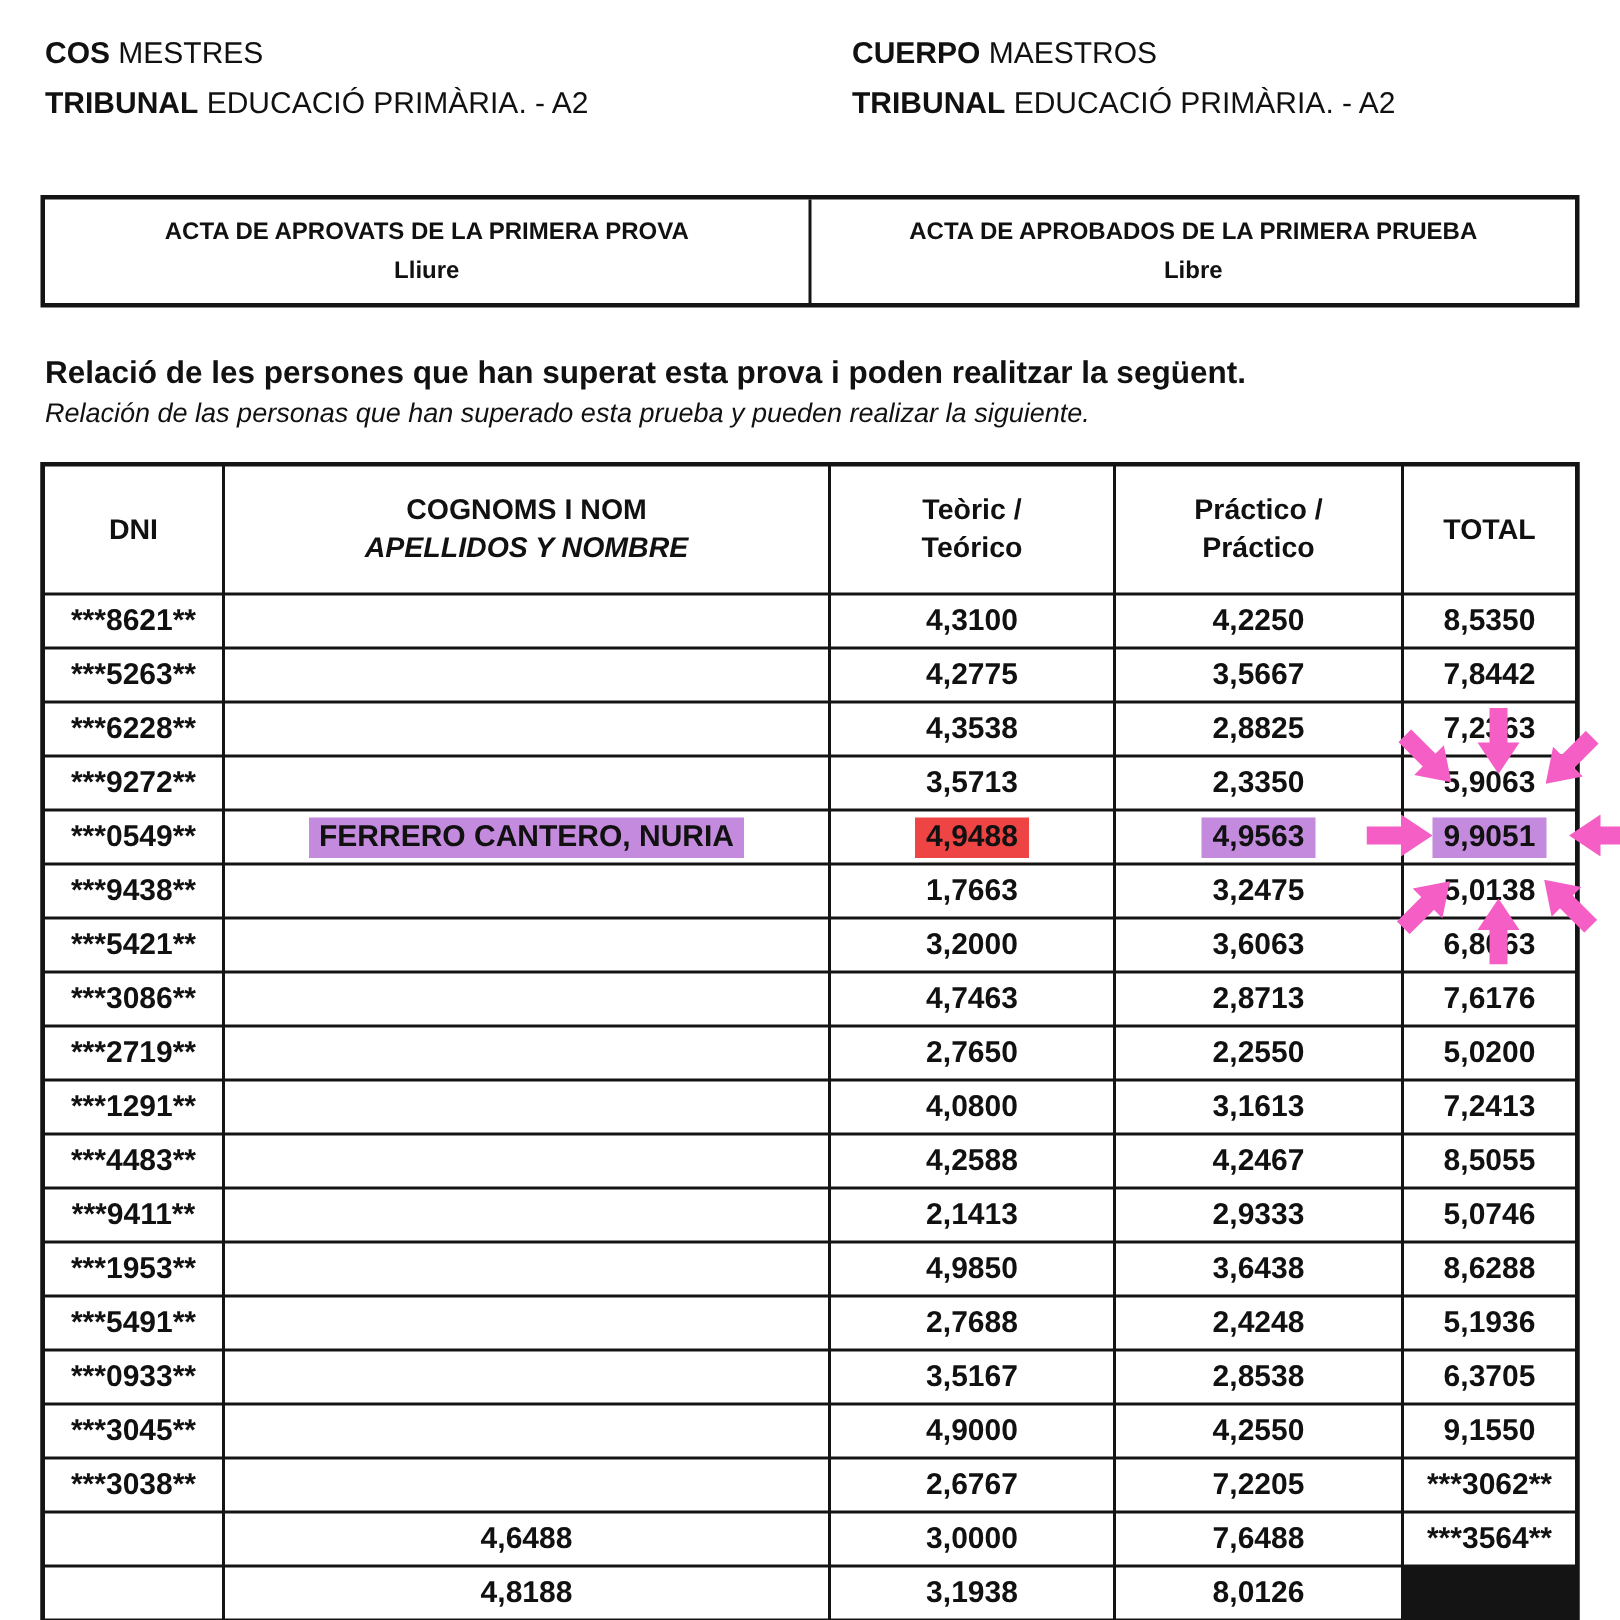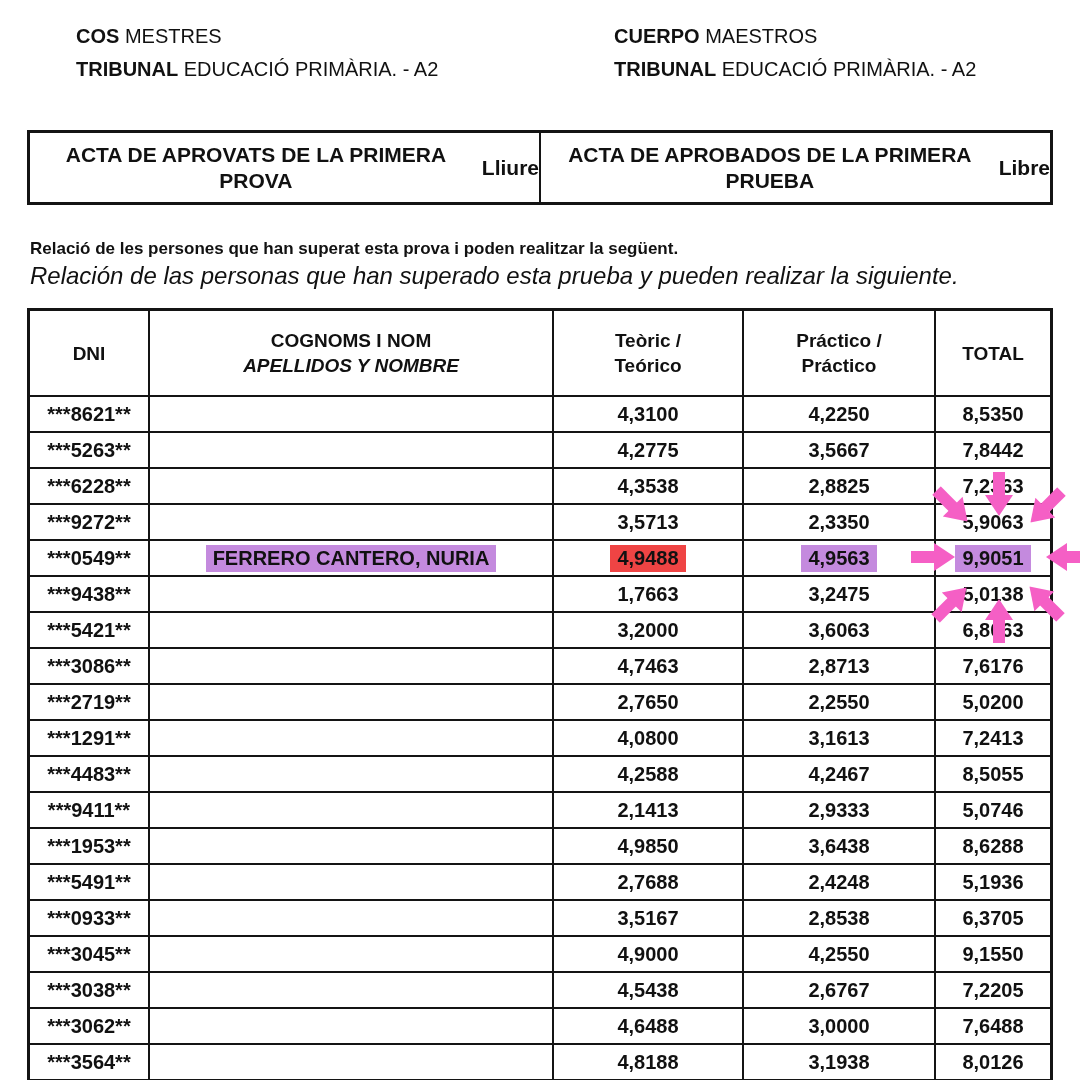--- a/index.html
+++ b/index.html
@@ -11,49 +11,48 @@
     overflow: hidden;
     font-family: "Liberation Sans", "DejaVu Sans", sans-serif;
     color: #111;
   }
 
   
   .letterhead {
     position: absolute;
     top: 24px; left: 30px; right: 20px;
     display: flex;
-    margin-left: 46px;
   }
   .lh-col { width: 538px; flex: 0 0 538px; }
   .lh-line { font-size: 20px; line-height: 24px; margin-bottom: 9px; white-space: nowrap; }
   .lh-line .b { font-weight: 700; }
   .lh-line .r { font-weight: 500; }
 
   
   .acta-box {
     position: absolute;
     left: 27px; top: 130px;
     width: 1026px; height: 75px;
     border: 3px solid #141414;
     box-sizing: border-box;
     display: flex;
   }
   .acta-cell {
     flex: 1 1 0;
-    display: flex; flex-direction: row;
+    display: flex; flex-direction: column;
     align-items: center; justify-content: center;
-    font-weight: 700; font-size: 21px; line-height: 26px;
+    font-weight: 700; font-size: 16px; line-height: 26px;
     text-align: center;
   }
   .acta-cell.cat { border-right: 2px solid #141414; }
 
   
   .intro { position: absolute; left: 30px; top: 235px; }
-  .intro-cat { font-size: 17px; font-weight: 700; line-height: 27px; }
-  .intro-esp { font-size: 24px; font-style: italic; font-weight: 400; line-height: 27px; }
+  .intro-cat { font-size: 21px; font-weight: 700; line-height: 27px; }
+  .intro-esp { font-size: 18px; font-style: italic; font-weight: 400; line-height: 27px; }
 
   
   .results-table {
     position: absolute;
     left: 27px; top: 308px;
     width: 1026px;
     box-sizing: border-box;
     border: 3px solid #141414;
     background: #141414;
     display: grid;
@@ -350,23 +349,20 @@
         <span>4,2550</span>
       </div>
       <div class="c">
         <span>9,1550</span>
       </div>
       <div class="c">
         <span>***3038**</span>
       </div>
       <div class="c"></div>
       <div class="c">
-        <span>4,5438</span>
-      </div>
-      <div class="c">
         <span>2,6767</span>
       </div>
       <div class="c">
         <span>7,2205</span>
       </div>
       <div class="c">
         <span>***3062**</span>
       </div>
       <div class="c"></div>
       <div class="c">

